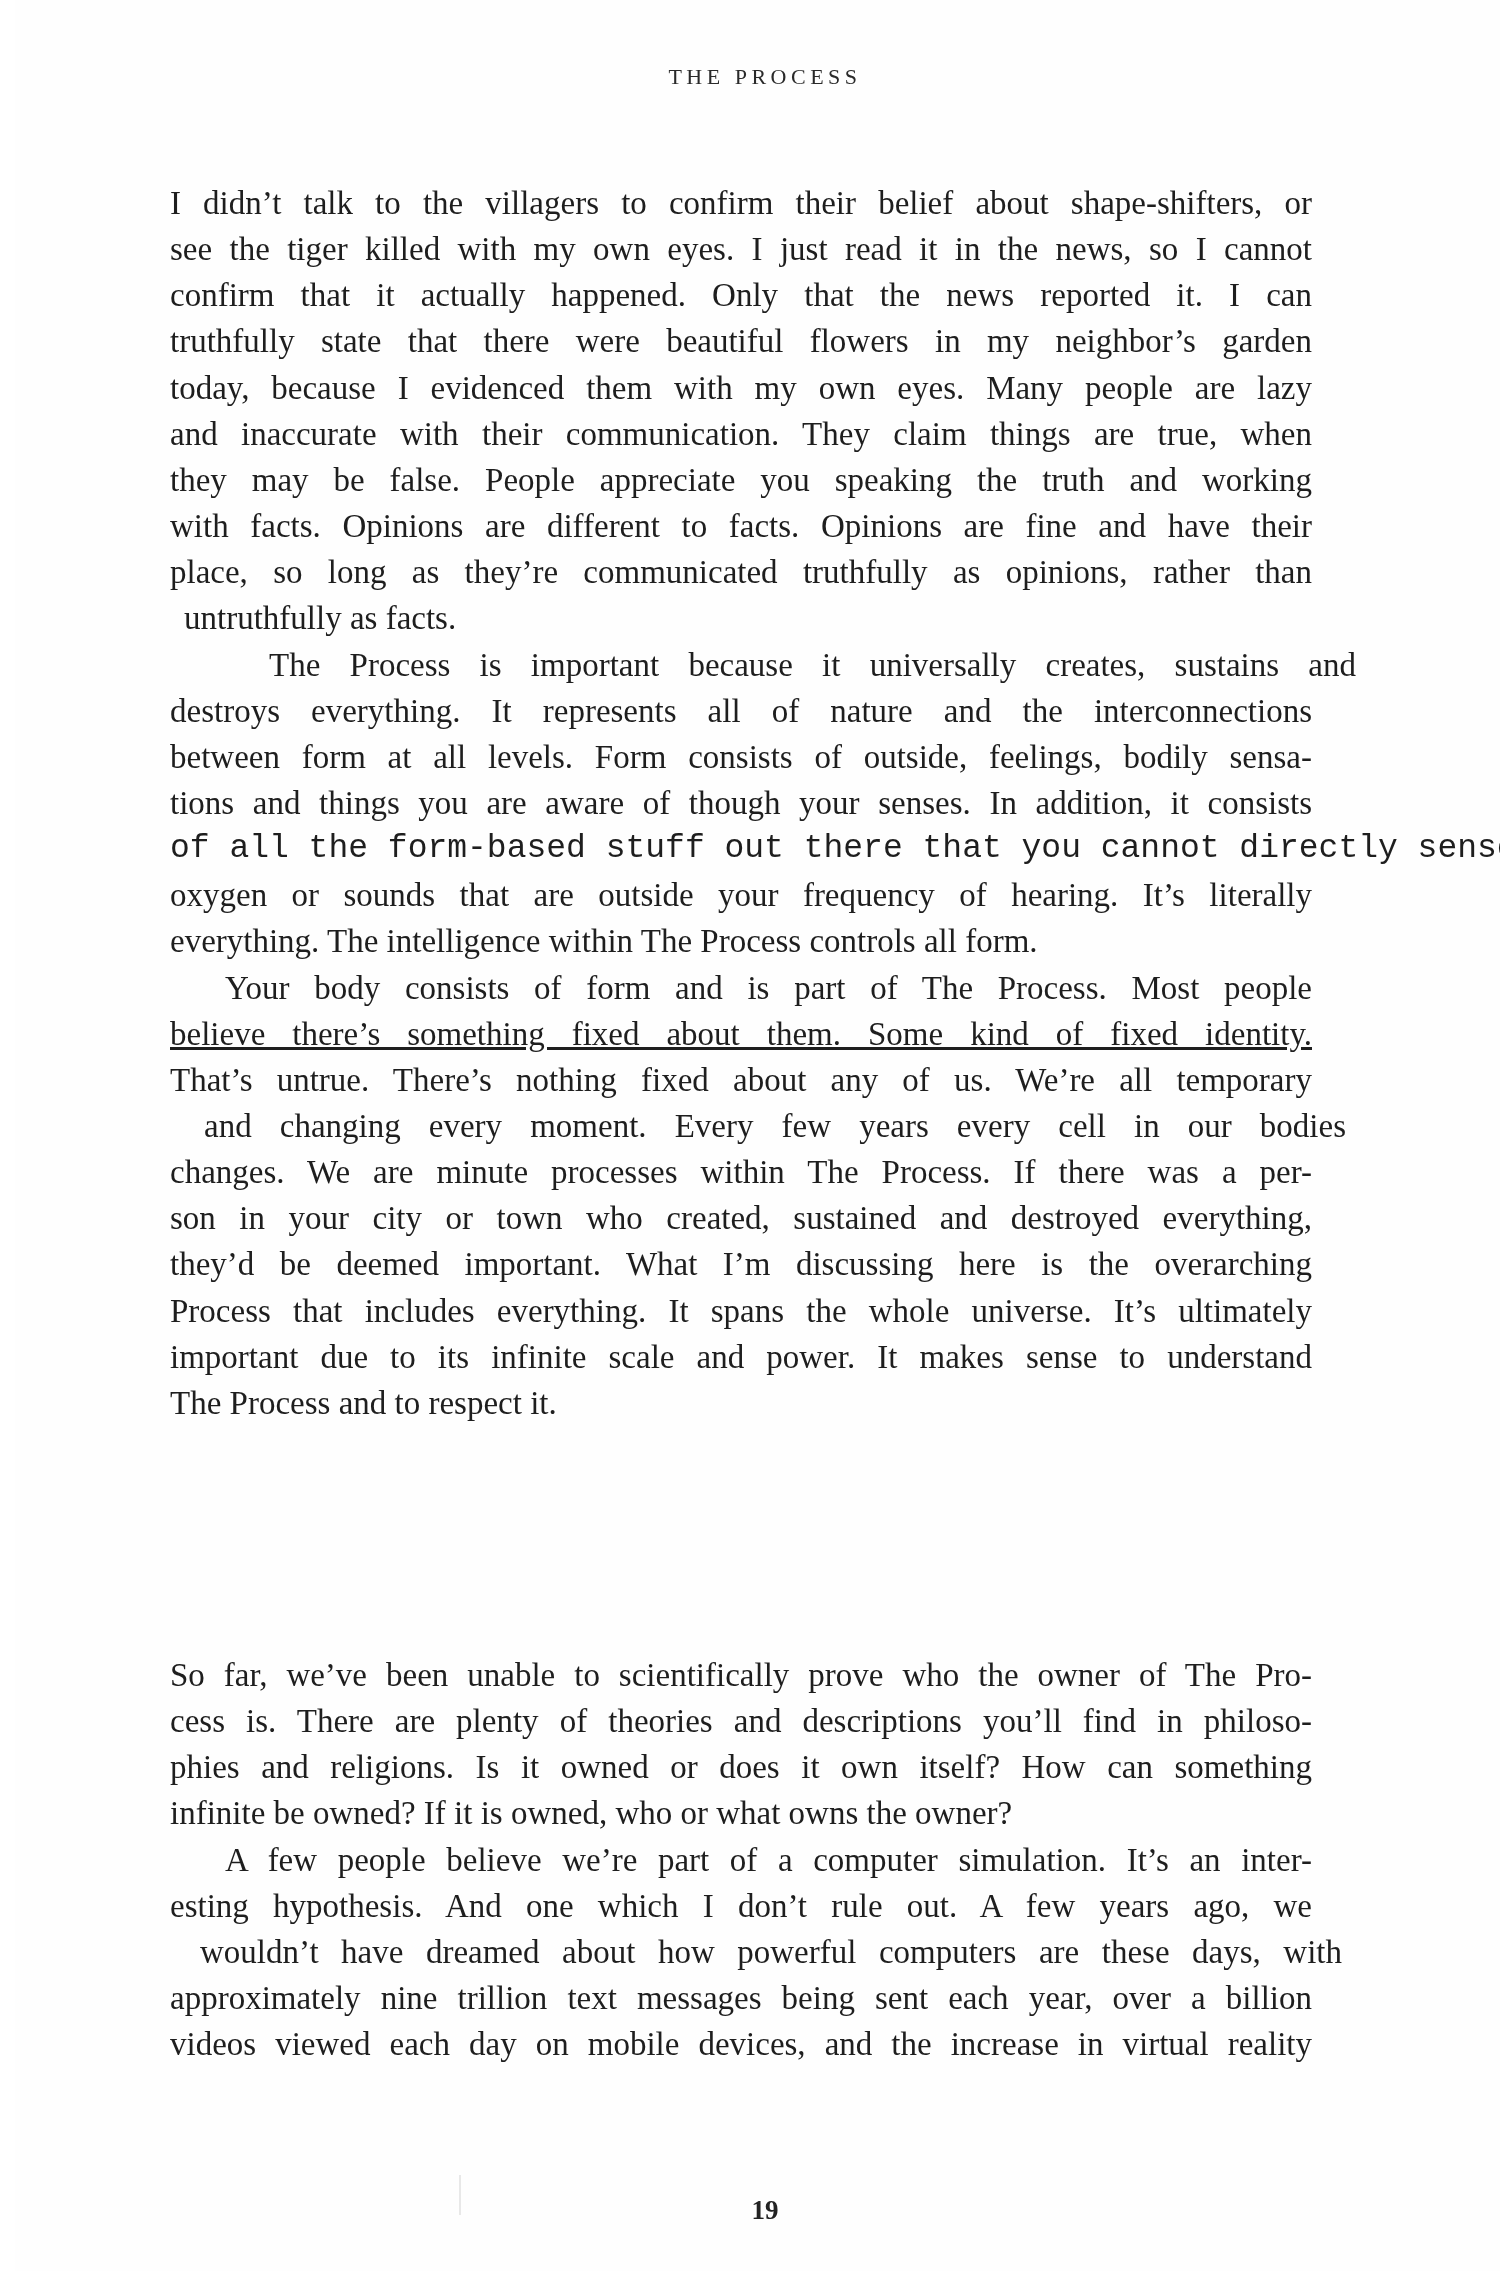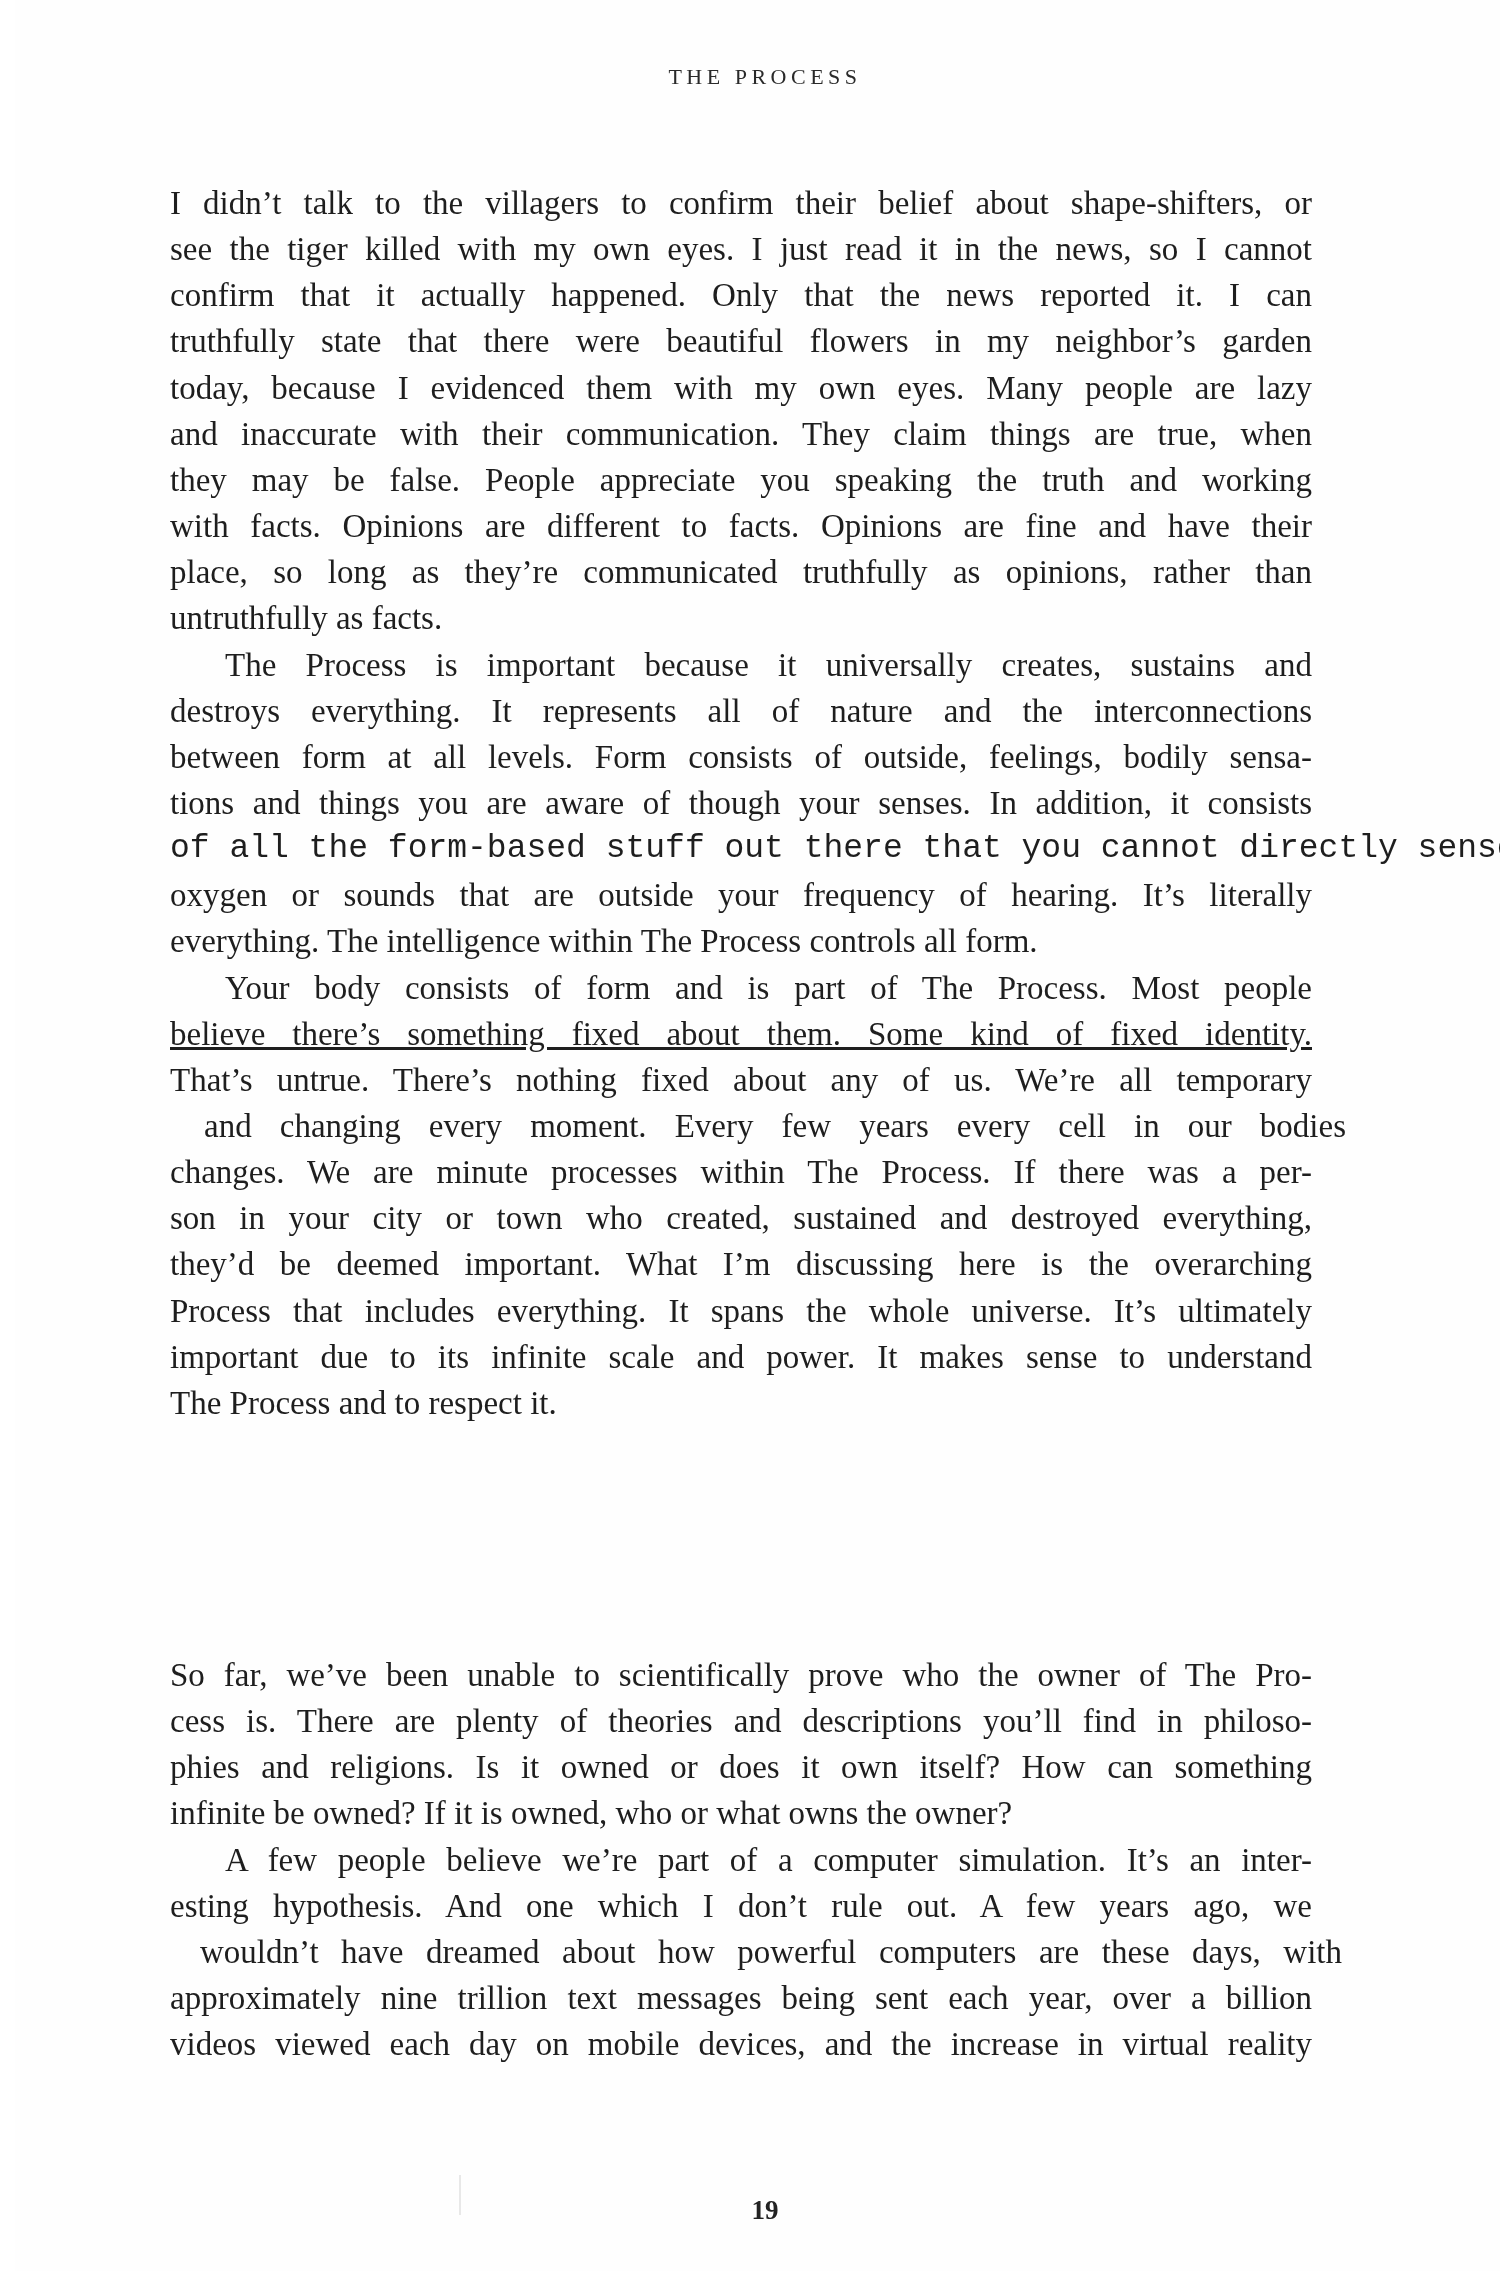--- a/index.html
+++ b/index.html
@@ -39,22 +39,22 @@
   <div class="text-block" id="top-block" style="top:180px;">
       <div class="line" style="top: 0px;">I didn’t talk to the villagers to confirm their belief about shape-shifters, or</div>
       <div class="line" style="top: 46.15px;">see the tiger killed with my own eyes. I just read it in the news, so I cannot</div>
       <div class="line" style="top: 92.3px;">confirm that it actually happened. Only that the news reported it. I can</div>
       <div class="line" style="top: 138.45px;">truthfully state that there were beautiful flowers in my neighbor’s garden</div>
       <div class="line" style="top: 184.6px;">today, because I evidenced them with my own eyes. Many people are lazy</div>
       <div class="line" style="top: 230.75px;">and inaccurate with their communication. They claim things are true, when</div>
       <div class="line" style="top: 276.9px;">they may be false. People appreciate you speaking the truth and working</div>
       <div class="line" style="top: 323.05px;">with facts. Opinions are different to facts. Opinions are fine and have their</div>
       <div class="line" style="top: 369.2px;">place, so long as they’re communicated truthfully as opinions, rather than</div>
-      <div class="line last" style="top: 415.35px;">untruthfully as facts.</div>
-      <div class="line indent" style="top: 461.5px;">The Process is important because it universally creates, sustains and</div>
+      <div class="line last" style="top: 415.35px; margin-left: 14px;">untruthfully as facts.</div>
+      <div class="line indent" style="top: 461.5px; margin-left: 44px;">The Process is important because it universally creates, sustains and</div>
       <div class="line" style="top: 507.65px;">destroys everything. It represents all of nature and the interconnections</div>
       <div class="line" style="top: 553.8px;">between form at all levels. Form consists of outside, feelings, bodily sensa-</div>
       <div class="line" style="top: 599.95px;">tions and things you are aware of though your senses. In addition, it consists</div>
       <div class="line" style="top: 646.1px; font-family: Liberation Mono, monospace;">of all the form-based stuff out there that you cannot directly sense, like</div>
       <div class="line" style="top: 692.25px;">oxygen or sounds that are outside your frequency of hearing. It’s literally</div>
       <div class="line last" style="top: 738.4px;">everything. The intelligence within The Process controls all form.</div>
       <div class="line indent" style="top: 784.55px;">Your body consists of form and is part of The Process. Most people</div>
       <div class="line" style="top: 830.7px; text-decoration: underline;">believe there’s something fixed about them. Some kind of fixed identity.</div>
       <div class="line" style="top: 876.85px;">That’s untrue. There’s nothing fixed about any of us. We’re all temporary</div>
       <div class="line" style="top: 923px; margin-left: 34px;">and changing every moment. Every few years every cell in our bodies</div>

